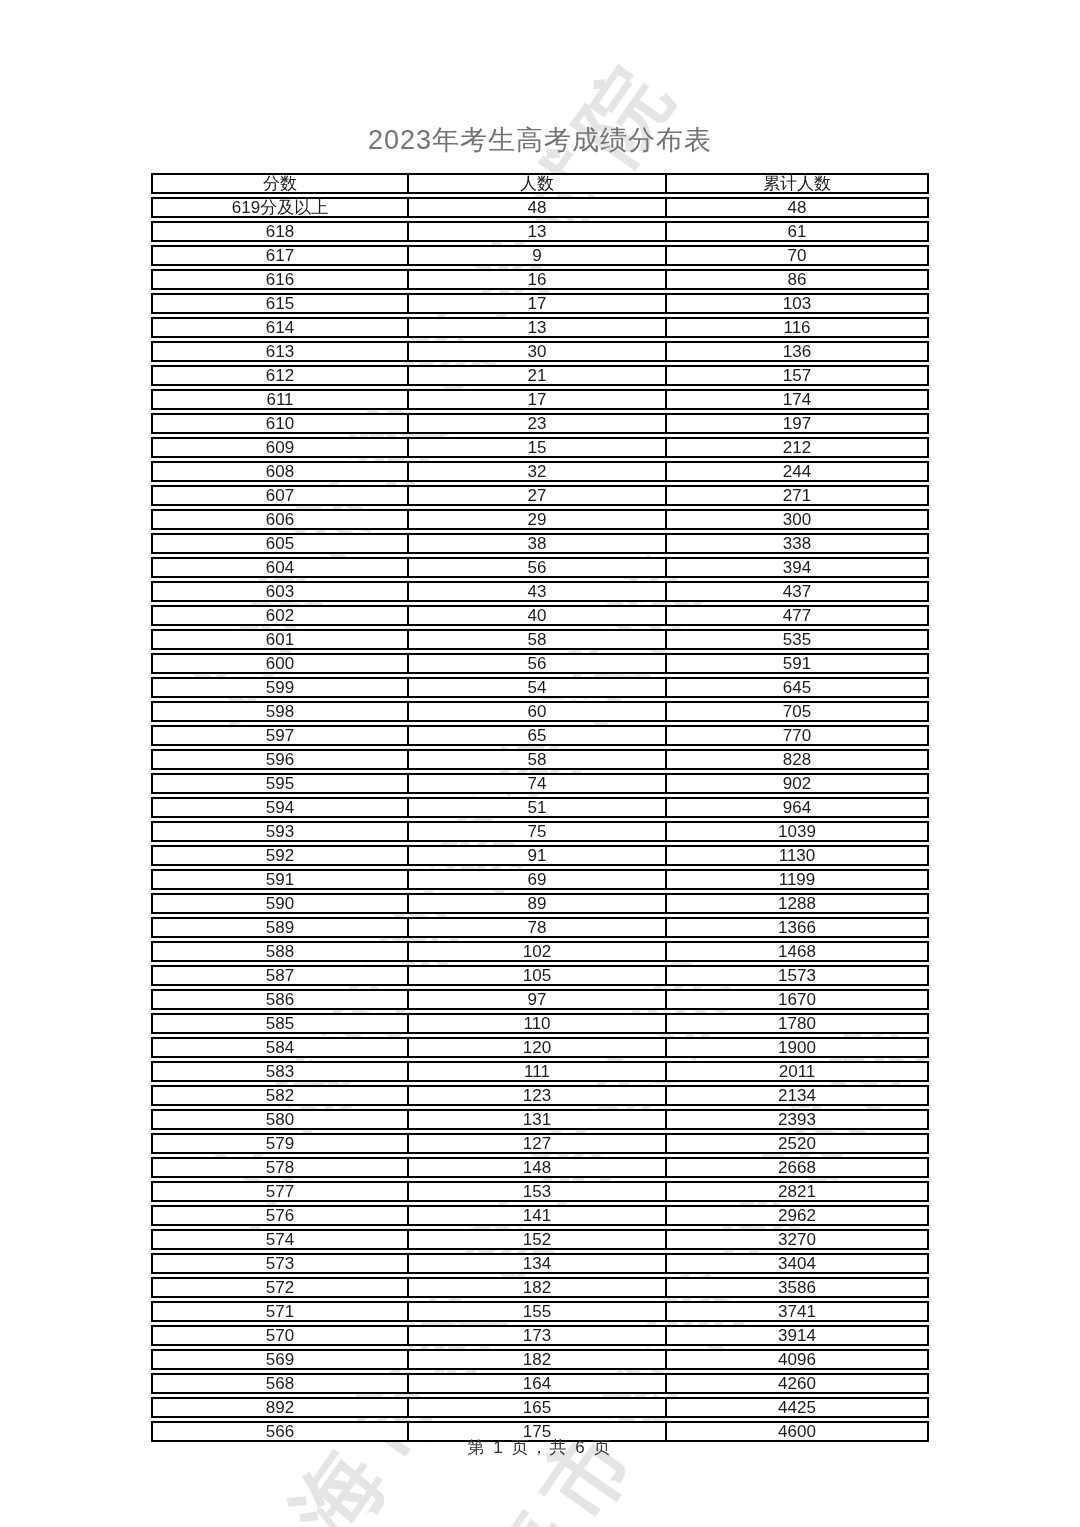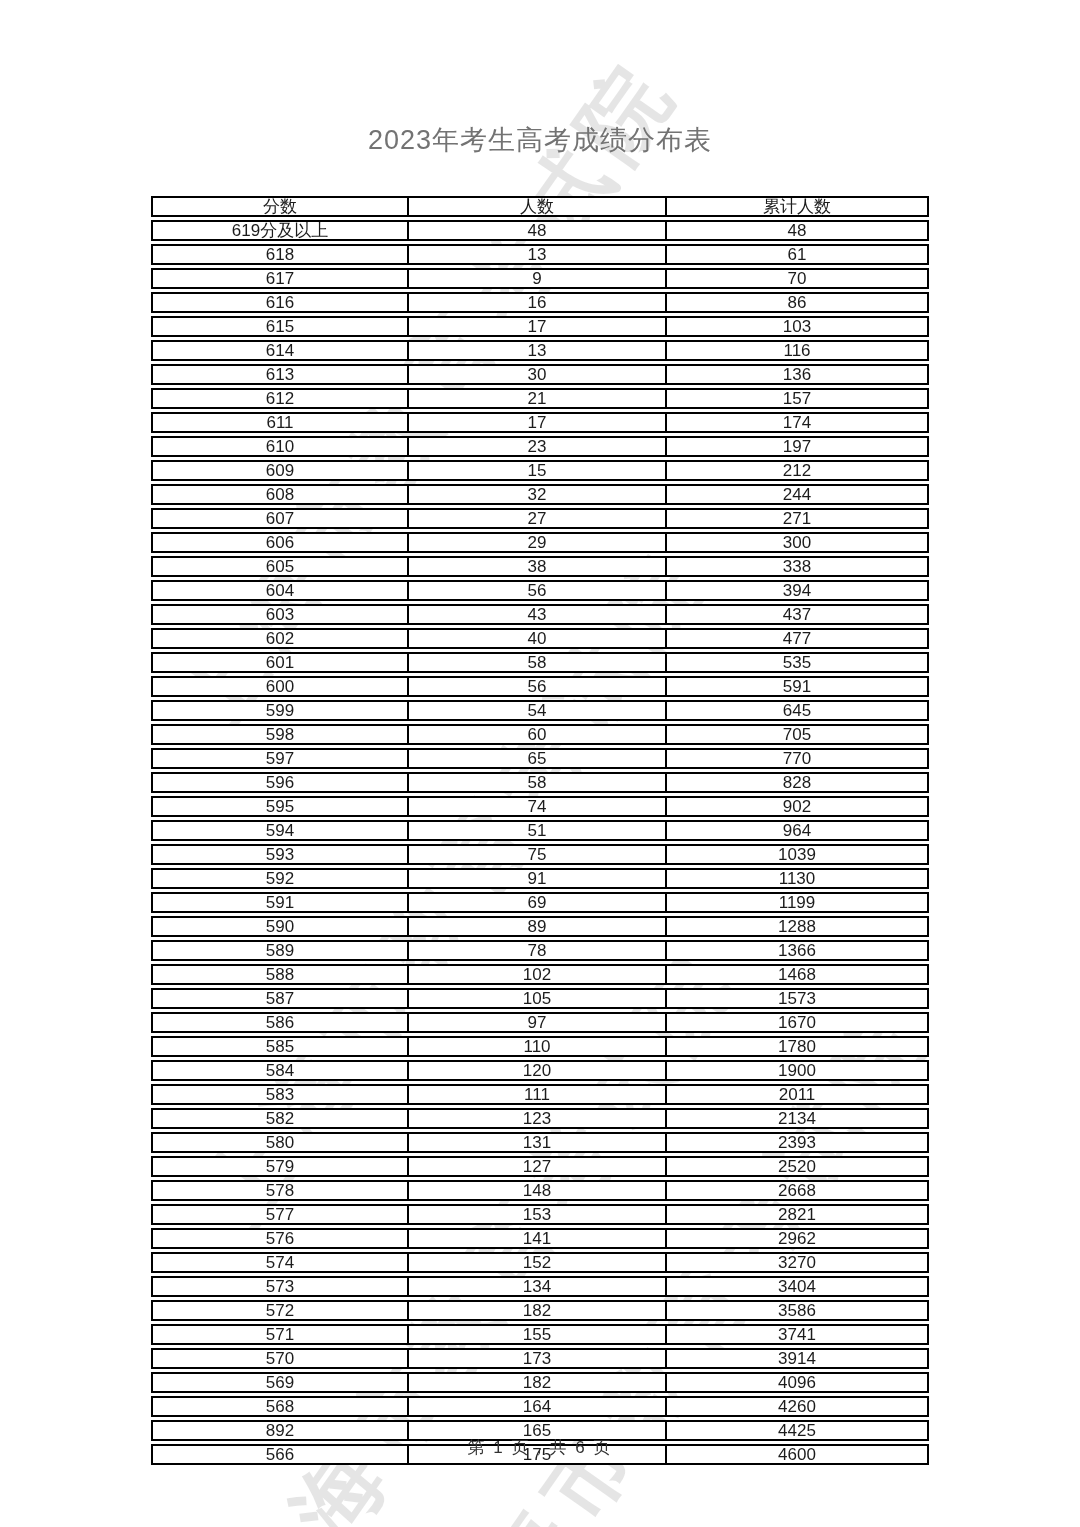--- a/index.html
+++ b/index.html
@@ -48,21 +48,20 @@
     margin: 0;
     color: #737373;
   }
 
   
   .table-wrap {
     position: absolute;
     left: 151px;
     top: 170px;
     width: 778px;
-    margin-top: 23px;
   }
   table.score-table {
     width: 778px;
     table-layout: fixed;
     border-collapse: separate;
     border-spacing: 0 3px;
   }
   .score-table th,
   .score-table td {
     height: 15.5px;

